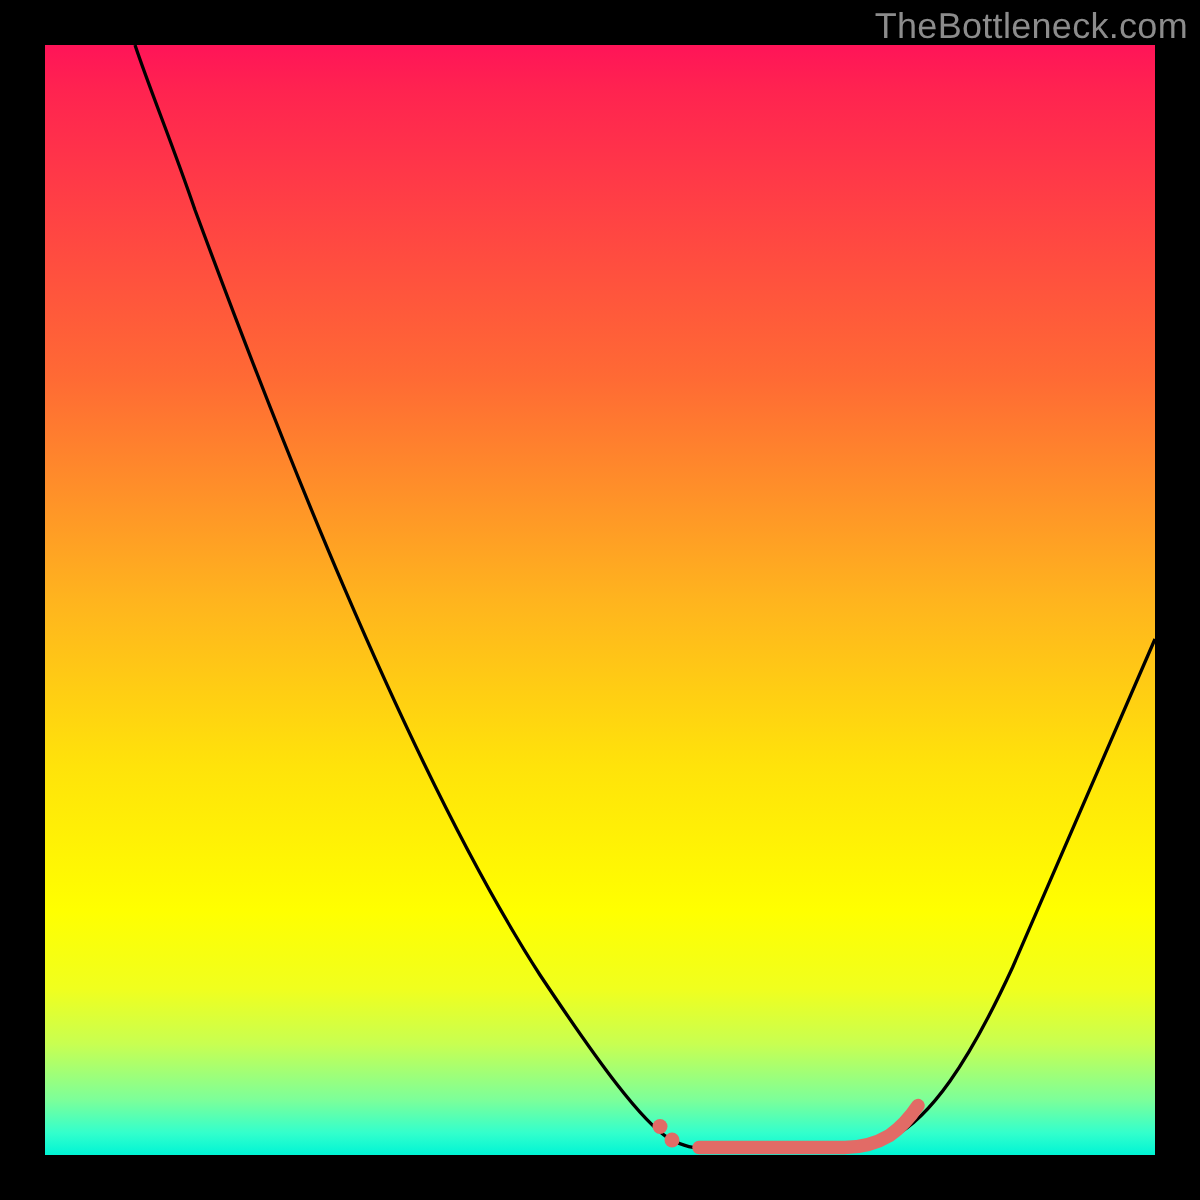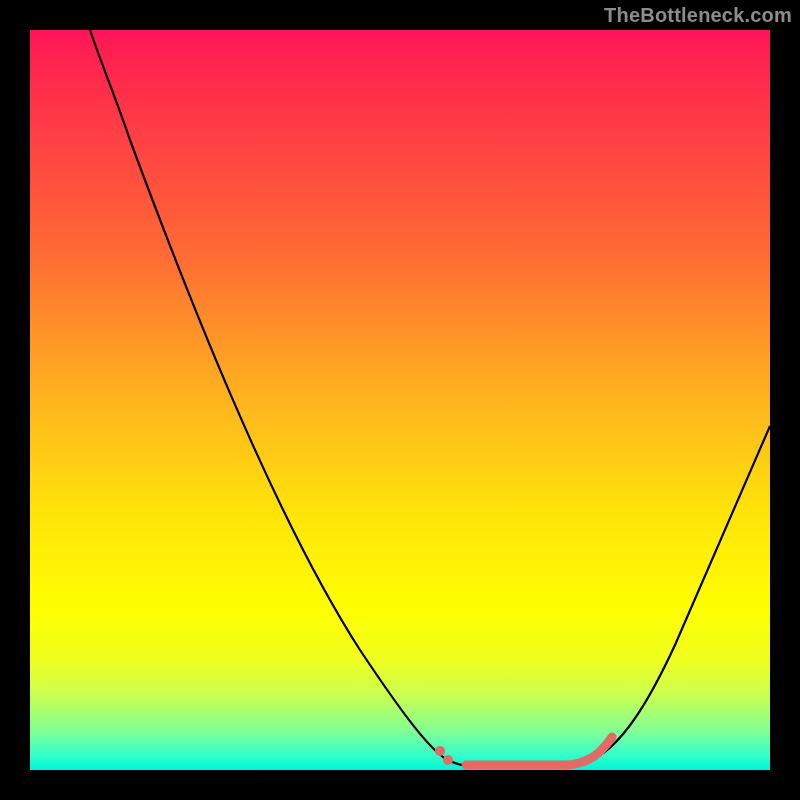--- a/index.html
+++ b/index.html
@@ -14,22 +14,22 @@
     position: relative;
     width: 800px;
     height: 800px;
   }
   .watermark {
     position: absolute;
     top: 4px;
     right: 8px;
     color: #8c8c8c;
     font-family: Arial, Helvetica, sans-serif;
-    font-size: 20px;
-    font-weight: 700;
+    font-size: 24px;
+    font-weight: 400;
     letter-spacing: 0.2px;
     z-index: 50;
     text-align: right;
   }
   .plot-frame {
     position: absolute;
     left: 30px;
     top: 30px;
     width: 740px;
     height: 740px;

